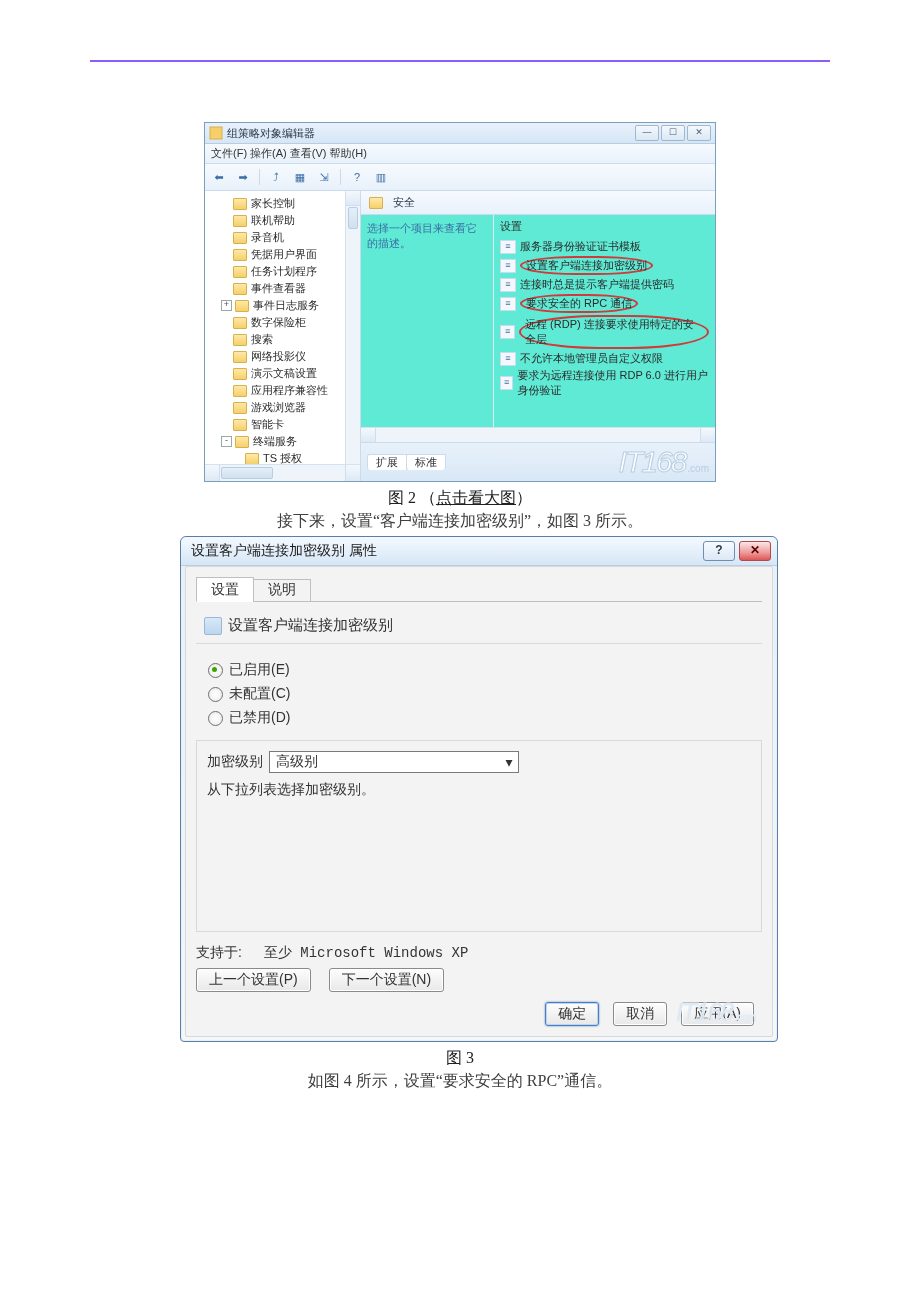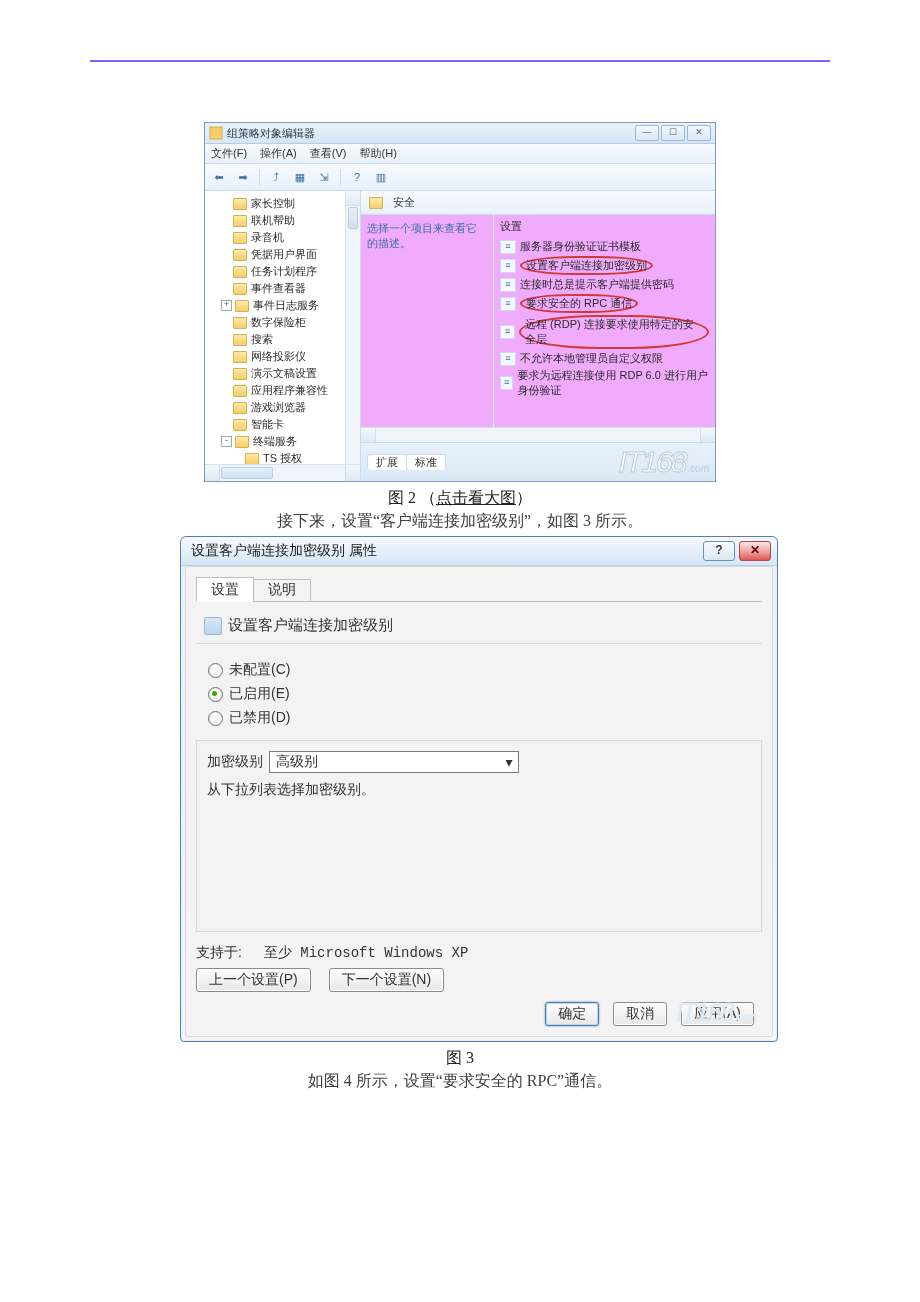--- a/index.html
+++ b/index.html
@@ -46,21 +46,21 @@
     border-radius: 2px;
     font-size: 9px; line-height: 12px; text-align: center;
     color: #49617a;
   }
   .gp-menubar {
     background: linear-gradient(#f6fafe,#e8f1fa);
     padding: 2px 6px;
     border-bottom: 1px solid #c9dbed;
     color: #333;
   }
-  .gp-menubar span { margin-right: 10px; }
+  .gp-menubar span { }
   .gp-toolbar {
     background: linear-gradient(#f6fafe,#e8f1fa);
     padding: 3px 4px;
     border-bottom: 1px solid #c9dbed;
     display: flex; gap: 4px; align-items: center;
   }
   .tb-btn {
     width: 18px; height: 18px;
     border: 1px solid transparent;
     display: inline-flex; align-items: center; justify-content: center;
@@ -136,21 +136,21 @@
     position: relative;
   }
   .gp-right-header {
     background: linear-gradient(#f6fafe,#e8f1fa);
     padding: 4px 8px;
     border-bottom: 1px solid #c9dbed;
     display: flex; align-items: center; gap: 6px;
     color: #2b3a4a;
   }
   .gp-right-content {
-    flex:1; display:flex; background:#f0abfc;
+    flex:1; display:flex; background:#5eead4;
   }
   .gp-desc {
     width: 120px; padding: 6px 6px;
     color: #3b6ea5;
     border-right: 1px solid #e4ecf5;
   }
   .gp-settings {
     flex:1; padding: 4px 6px;
     position: relative;
   }
@@ -586,26 +586,26 @@
         <div class="dlg-tabs">
           <div class="dlg-tab">设置</div>
           <div class="dlg-tab inactive">说明</div>
         </div>
         <div class="dlg-section-title">
           <span class="sicon"></span>
           <span>设置客户端连接加密级别</span>
         </div>
         <div class="radios">
           <div class="radio-row">
+            <span class="radio checked"></span>
+            <span>已启用(E)</span>
+          </div>
+          <div class="radio-row">
             <span class="radio"></span>
             <span>未配置(C)</span>
-          </div>
-          <div class="radio-row">
-            <span class="radio checked"></span>
-            <span>已启用(E)</span>
           </div>
           <div class="radio-row">
             <span class="radio"></span>
             <span>已禁用(D)</span>
           </div>
         </div>
         <div class="fieldset">
           <div class="select-row">
             <span>加密级别</span>
             <div class="select-box">

